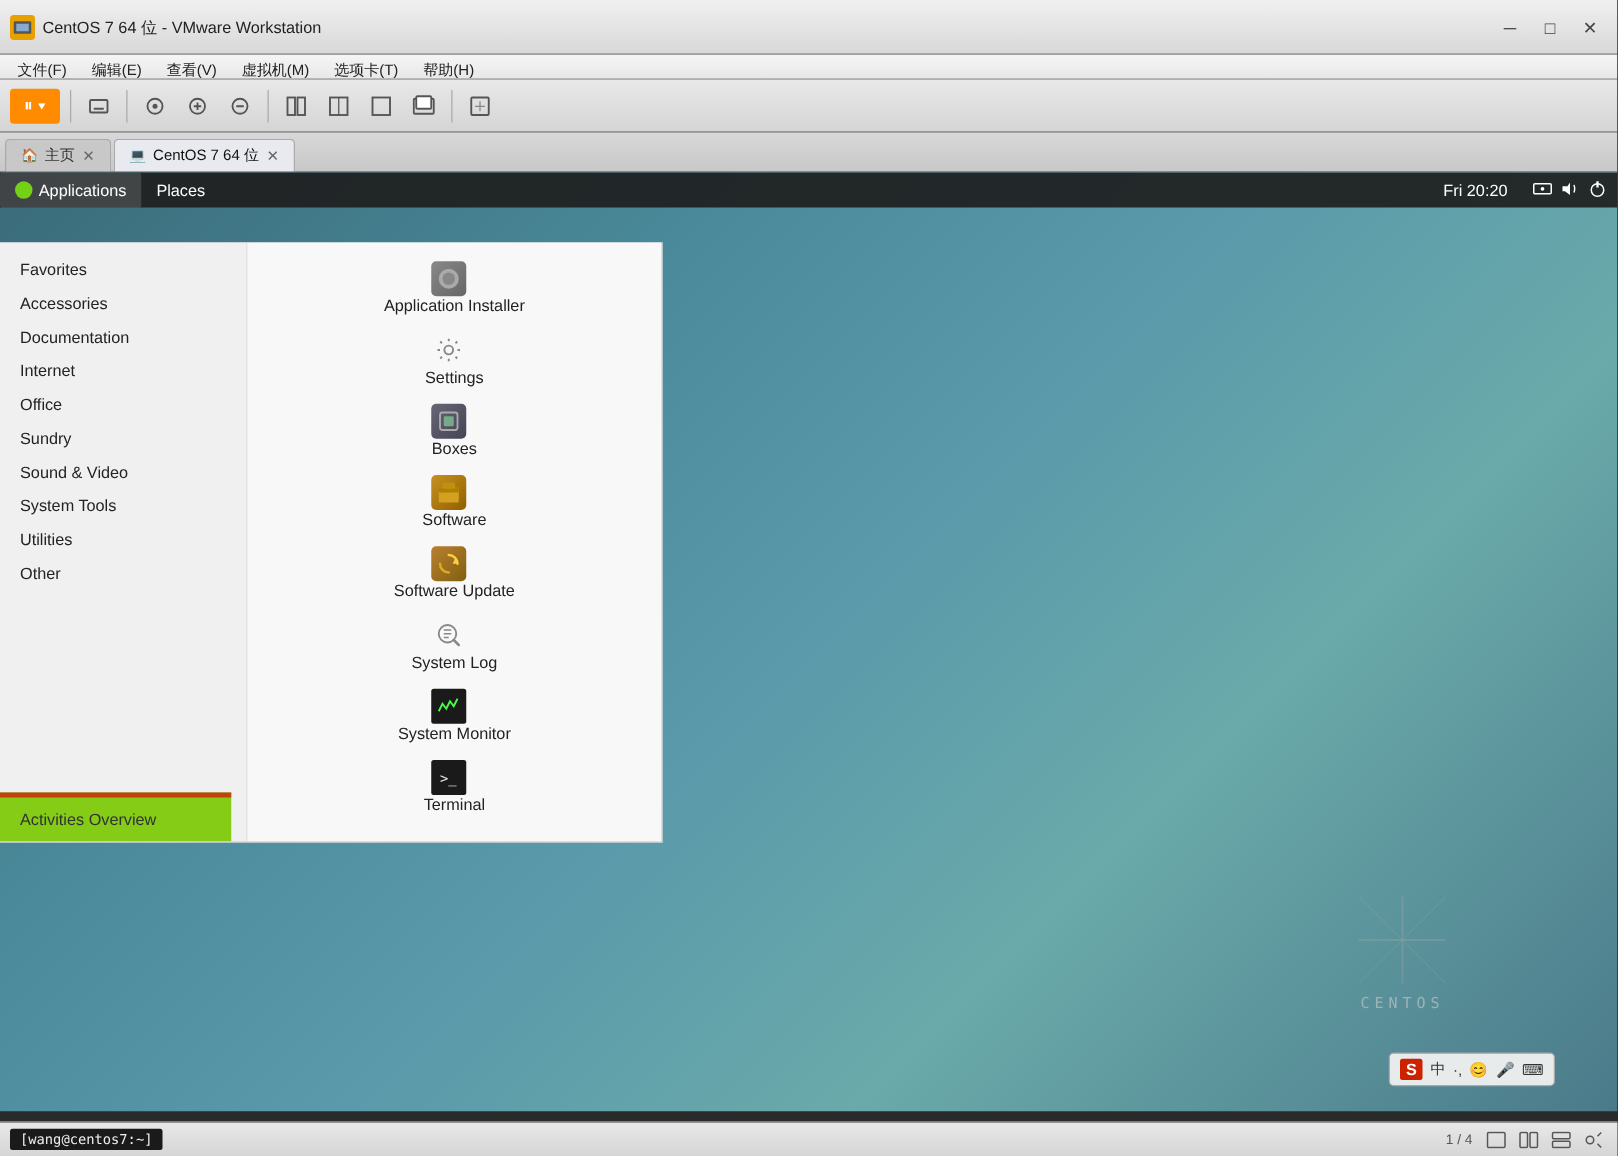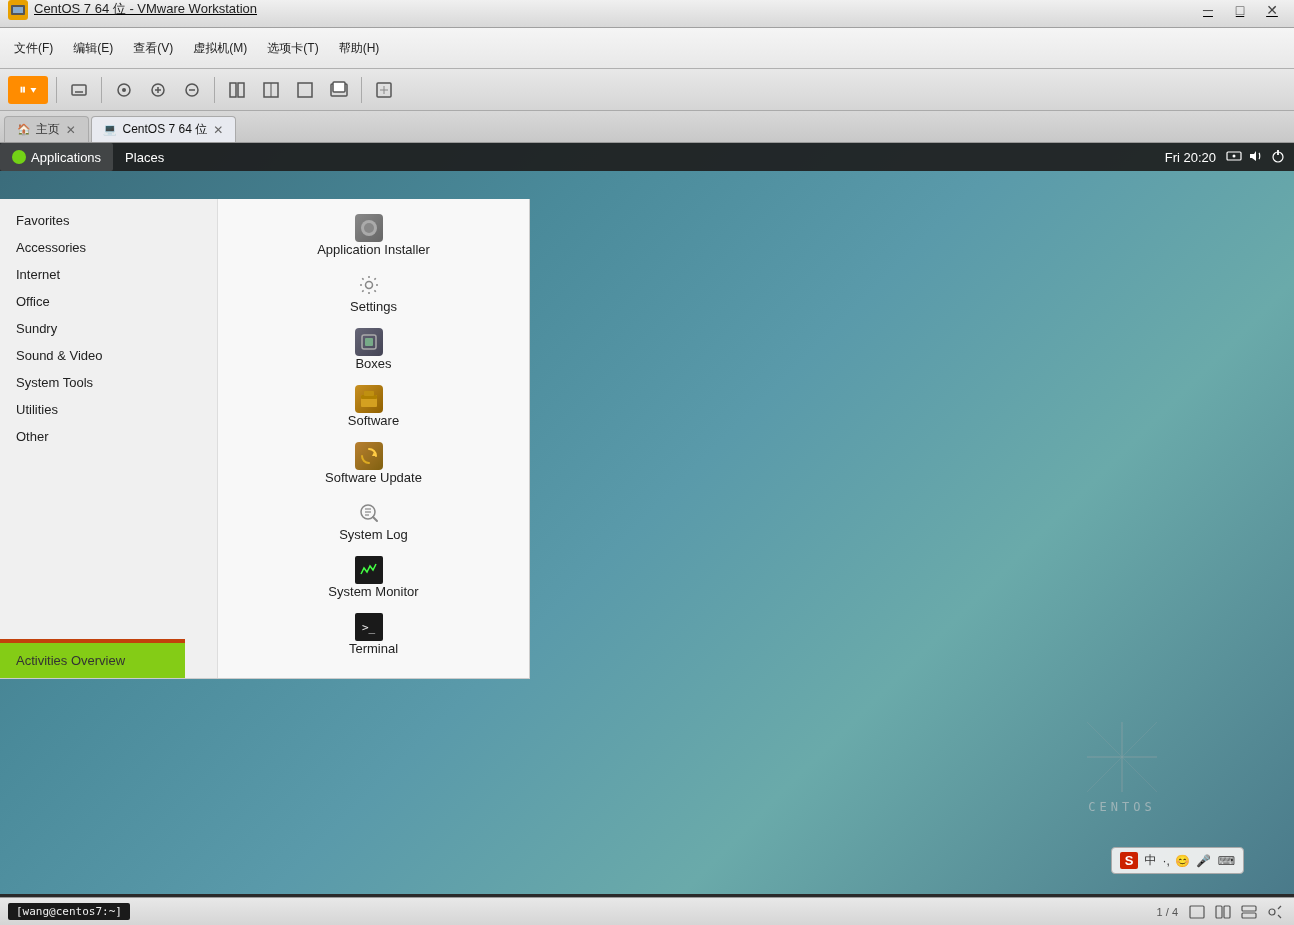--- a/index.html
+++ b/index.html
@@ -1,27 +1,26 @@
 <!DOCTYPE html>
 <html><head>
   <meta charset="utf-8">
   <style>
     * { margin: 0; padding: 0; box-sizing: border-box; }
     body { width: 1294px; height: 925px; overflow: hidden; font-family: 'Segoe UI', Arial, sans-serif; background: #2a2a2a; }
 
     
     .vmware-titlebar {
-      height: 28px;
+      height: 44px;
       background: linear-gradient(180deg, #f0f0f0 0%, #d8d8d8 100%);
       border-bottom: 1px solid #a0a0a0;
       display: flex;
-      align-items: flex-start;
+      align-items: center;
       padding: 0 8px;
       user-select: none;
-      text-decoration: underline;
     }
     .vmware-titlebar .app-icon {
       width: 20px; height: 20px; margin-right: 6px;
       background: #e8a000;
       border-radius: 3px;
       display: flex; align-items: center; justify-content: center;
       font-size: 10px; color: white; font-weight: bold;
     }
     .vmware-titlebar .title-text {
       font-size: 13px; color: #222; flex: 1;
@@ -32,25 +31,24 @@
     .vmware-titlebar .win-btn {
       width: 28px; height: 20px;
       background: transparent;
       border: none; cursor: pointer;
       font-size: 14px; color: #444;
       display: flex; align-items: center; justify-content: center;
     }
 
     
     .vmware-menubar {
-      height: 41px;
+      height: 20px;
       background: linear-gradient(180deg, #f5f5f5 0%, #e8e8e8 100%);
       border-bottom: 1px solid #b0b0b0;
       display: flex;
-      align-items: center;
       padding: 0 4px;
     }
     .vmware-menubar .menu-item {
       padding: 4px 10px;
       font-size: 12px; color: #222;
       cursor: pointer; border-radius: 3px;
     }
     .vmware-toolbar {
       height: 42px;
       background: linear-gradient(180deg, #e8e8e8 0%, #d5d5d5 100%);
@@ -147,40 +145,40 @@
       font-size: 9px; display: flex; align-items: center; justify-content: center;
     }
     .gnome-topbar .places-btn {
       padding: 0 12px;
       height: 100%;
       display: flex; align-items: center;
       font-size: 13px; color: white;
       cursor: pointer;
     }
     .gnome-topbar .spacer { flex: 1; }
-    .gnome-topbar .clock { font-size: 13px; color: white; margin: 0 10px; }
+    .gnome-topbar .clock { font-size: 13px; color: white; margin: 0 20px; }
     .gnome-topbar .sys-icons { display: flex; gap: 6px; align-items: center; margin-right: 8px; }
     .gnome-topbar .sys-icon { color: white; font-size: 14px; cursor: pointer; }
 
     
     .apps-menu {
       position: absolute;
       top: 28px;
       left: 0;
       width: 530px;
       min-height: 480px;
       background: #f0f0f0;
       border-right: 1px solid #ccc;
       border-bottom: 1px solid #ccc;
       z-index: 200;
       display: flex;
       flex-direction: row;
     }
     .apps-menu-left {
-      width: 218px;
+      width: 198px;
       background: #f0f0f0;
       padding: 8px 0;
       border-right: 1px solid #ddd;
     }
     .apps-menu-left .menu-cat {
       padding: 6px 16px;
       font-size: 13px; color: #222;
       cursor: pointer;
     }
     .apps-menu-right {
@@ -424,20 +422,21 @@
     </div>
   </div>
 
   <div class="desktop-area">
 
     <div class="apps-menu">
 
       <div class="apps-menu-left">
         <div class="menu-cat">Favorites</div>
         <div class="menu-cat">Accessories</div>
+        <div class="menu-cat">Documentation</div>
         <div class="menu-cat">Internet</div>
         <div class="menu-cat">Office</div>
         <div class="menu-cat">Sundry</div>
         <div class="menu-cat">Sound &amp; Video</div>
         <div class="menu-cat">System Tools</div>
         <div class="menu-cat">Utilities</div>
         <div class="menu-cat">Other</div>
 
         <div class="apps-menu-footer">Activities Overview</div>
       </div>

